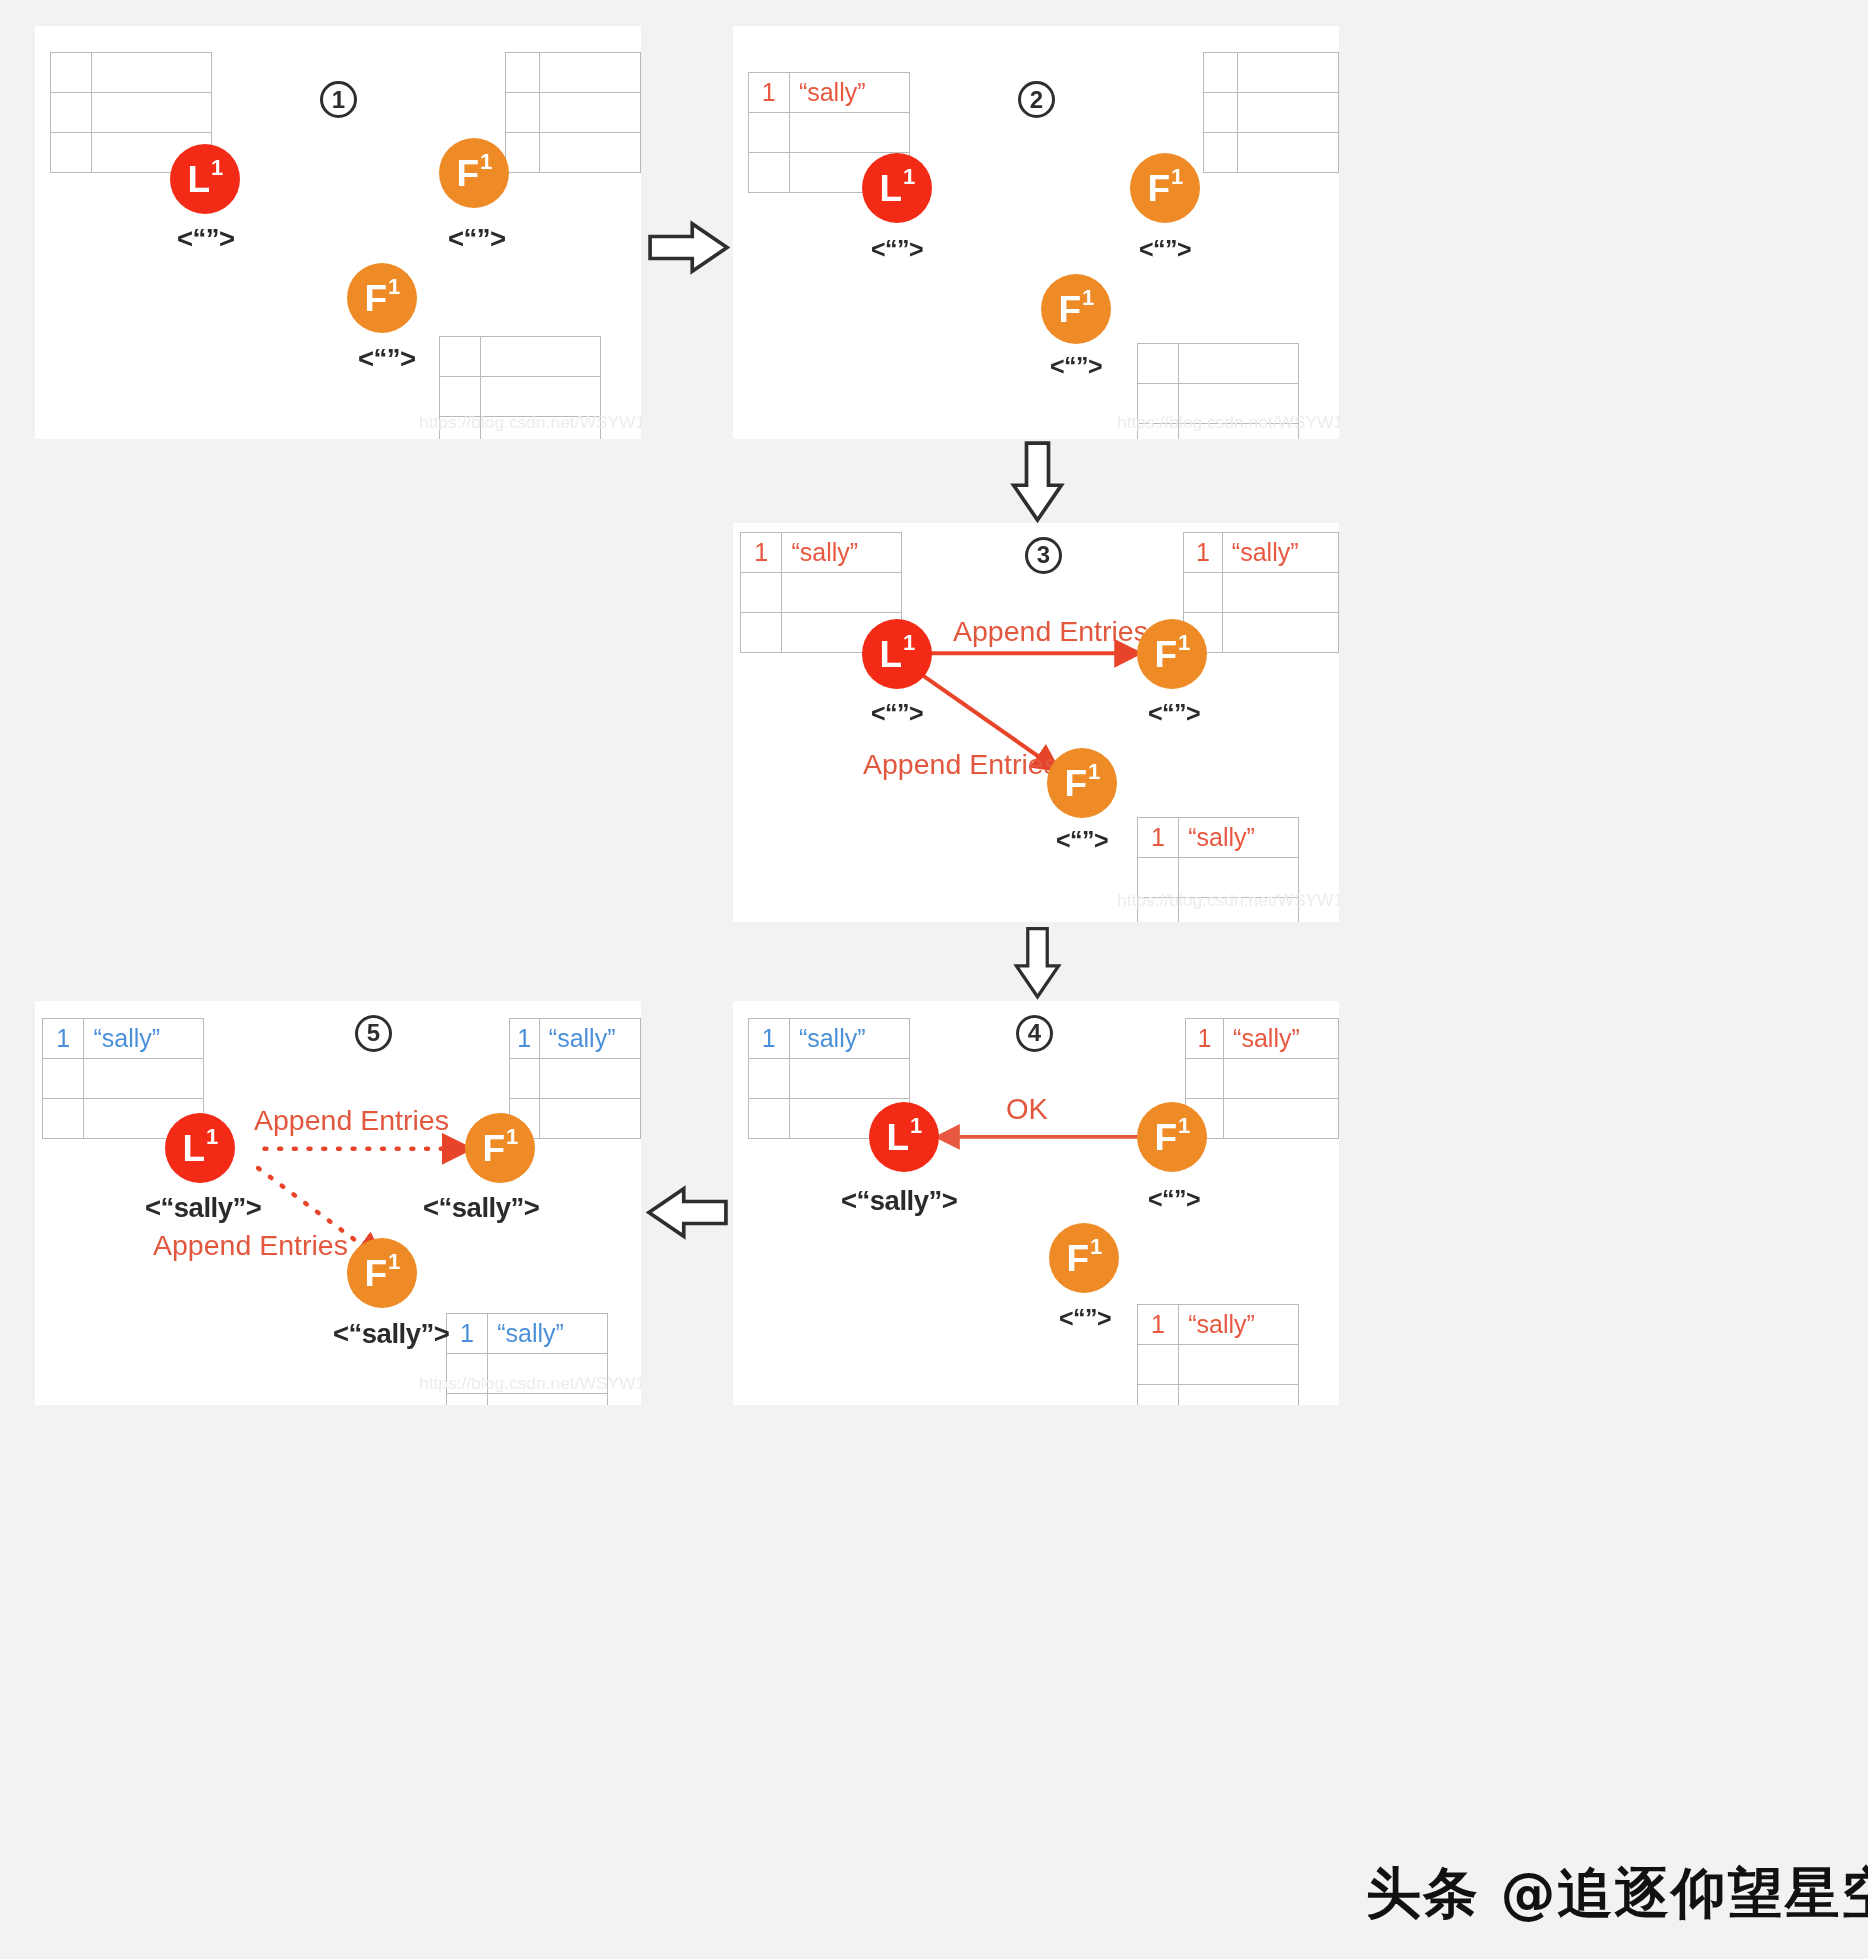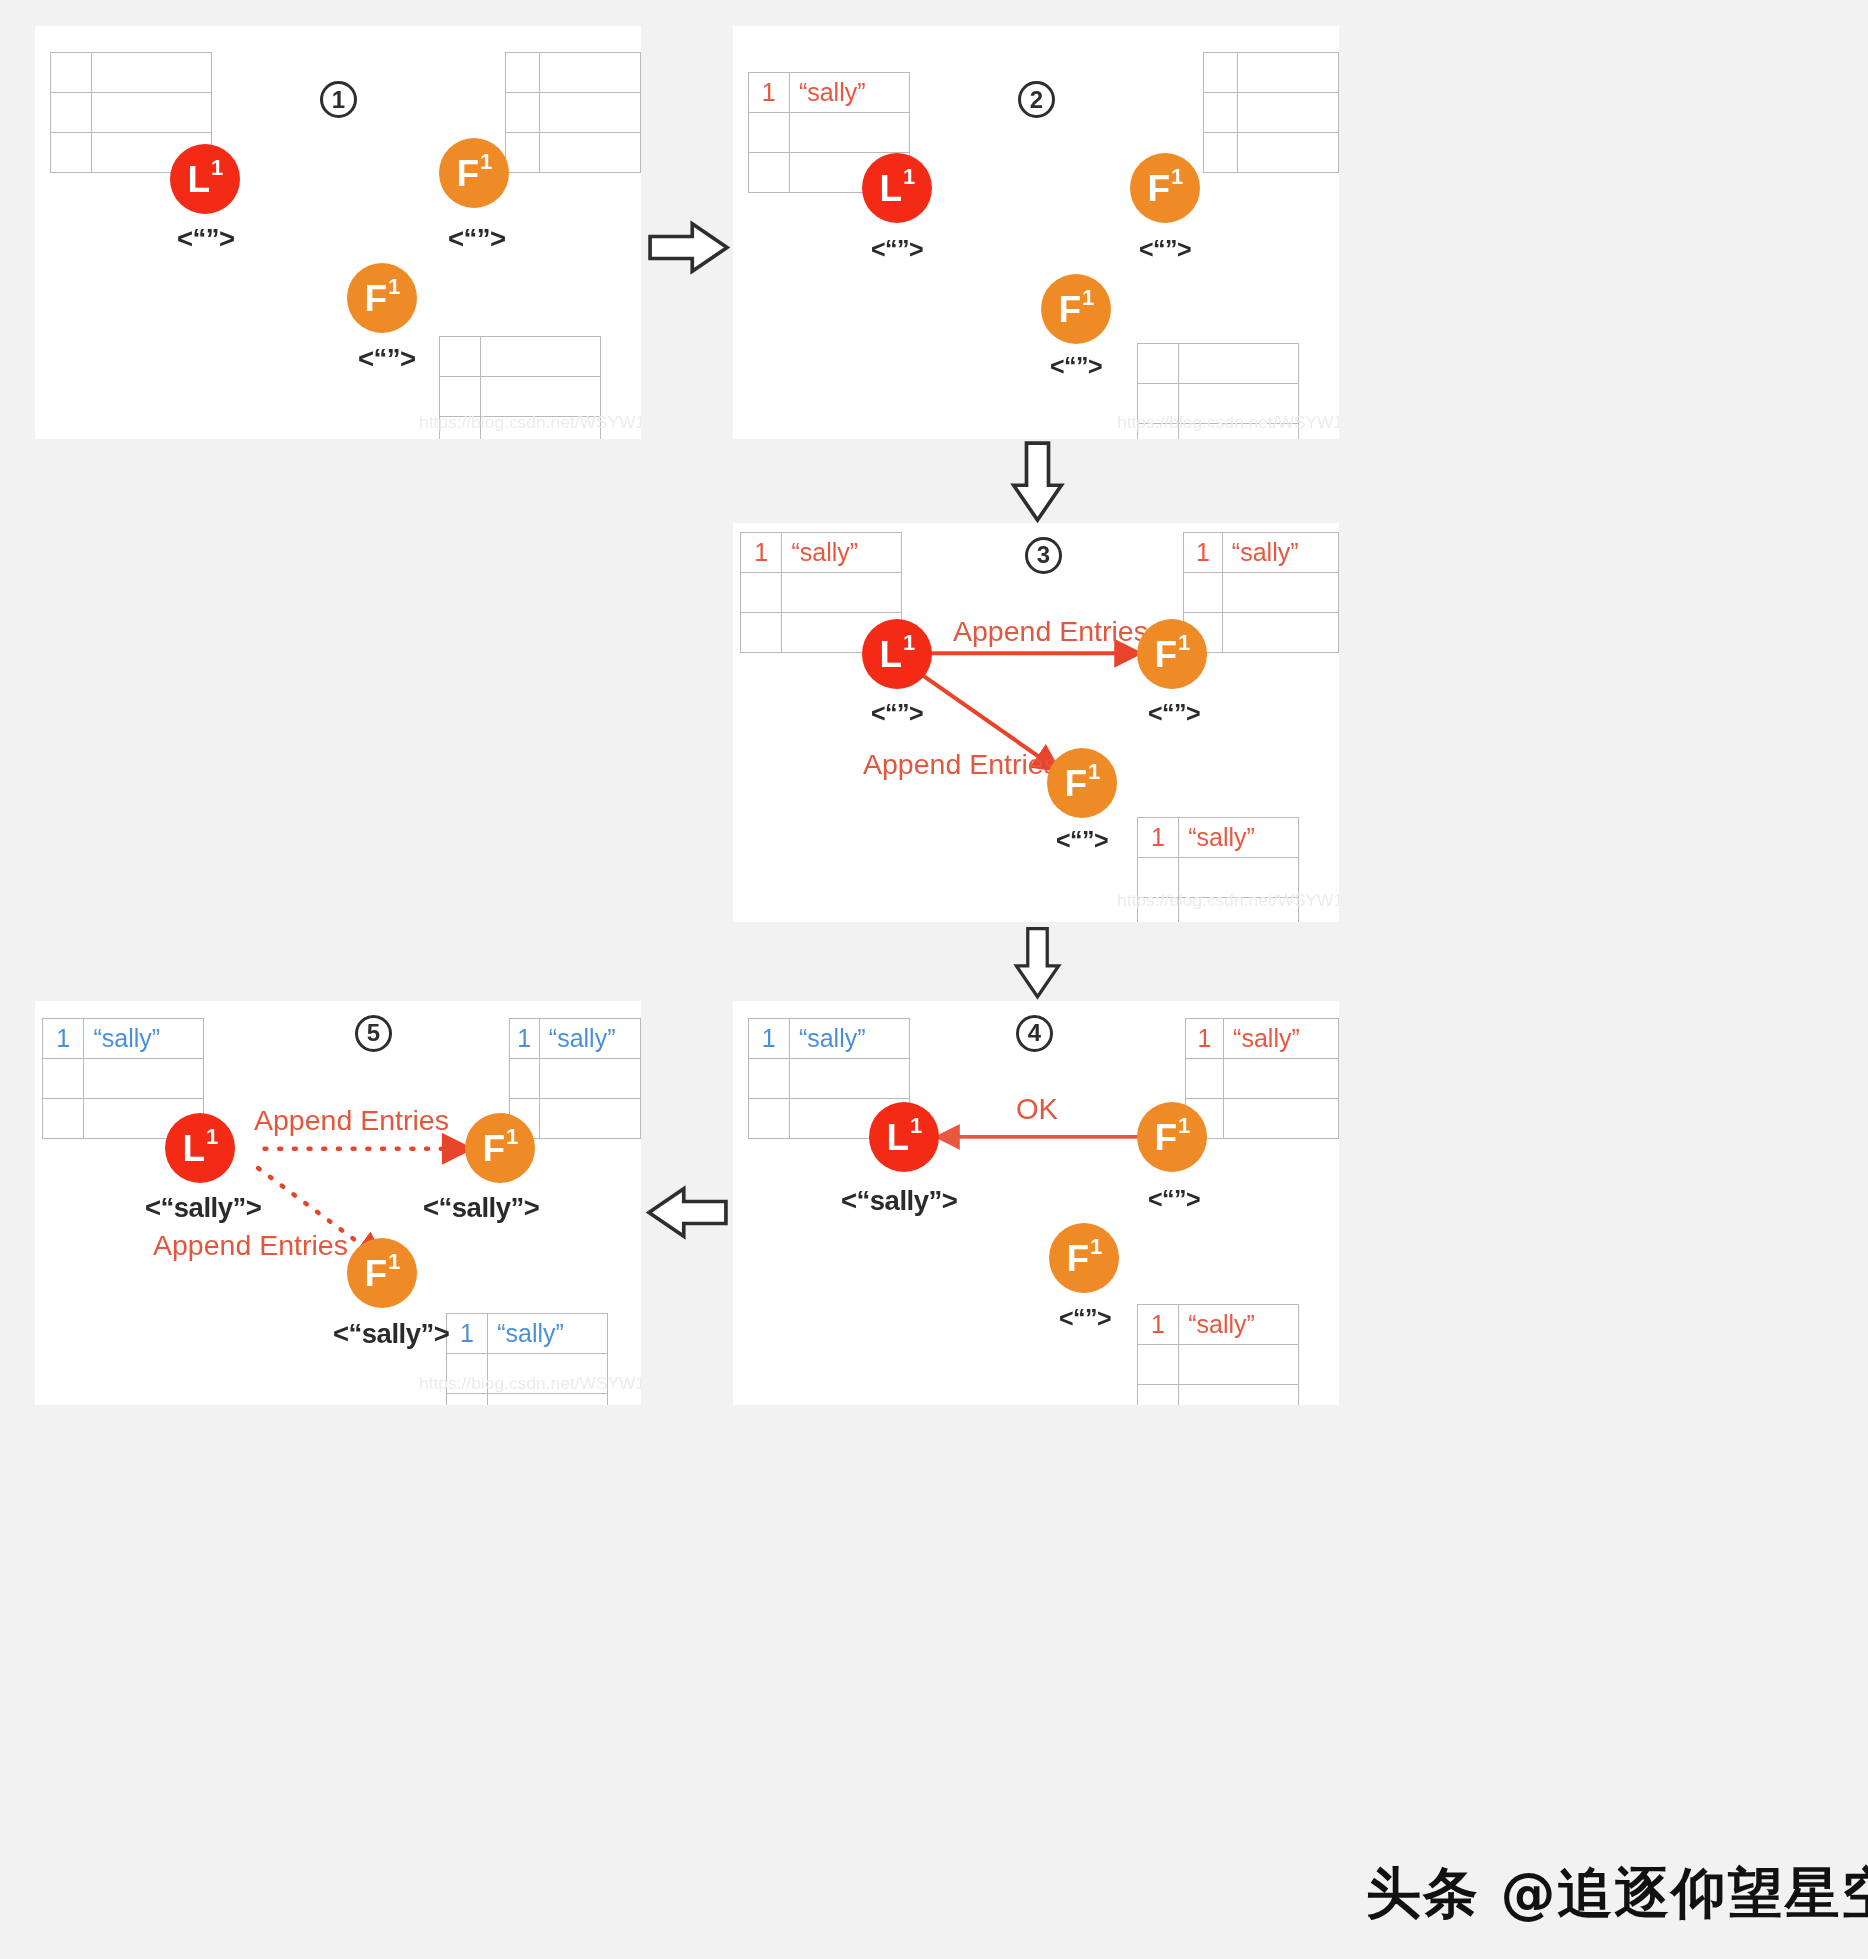--- a/index.html
+++ b/index.html
@@ -449,21 +449,21 @@
 
     <svg class="arrows" viewBox="0 0 660 440" preserveAspectRatio="none">
       <defs>
         <marker id="ah4" markerWidth="7" markerHeight="7" refX="5.5" refY="3.5" orient="auto">
           <polygon points="0 0, 7 3.5, 0 7" fill="#e8573f"></polygon>
         </marker>
       </defs>
       <line x1="458" y1="148" x2="225" y2="148" stroke="#e8573f" stroke-width="4" marker-end="url(#ah4)"></line>
     </svg>
 
-    <div class="rpclabel ok" style="left:283px; top:92px;text-align:right;">OK</div>
+    <div class="rpclabel ok" style="left:273px; top:92px;text-align:right;">OK</div>
 
     <div class="node leader" style="left:136px; top:101px; width:70px; height:70px;">
       <span>L</span>
         <span class="sup">1</span>
     </div>
     <div class="state" style="left:108px; top:184px;">&lt;“sally”&gt;</div>
 
     <div class="node follower" style="left:404px; top:101px; width:70px; height:70px;">
       <span>F</span>
         <span class="sup">1</span>

